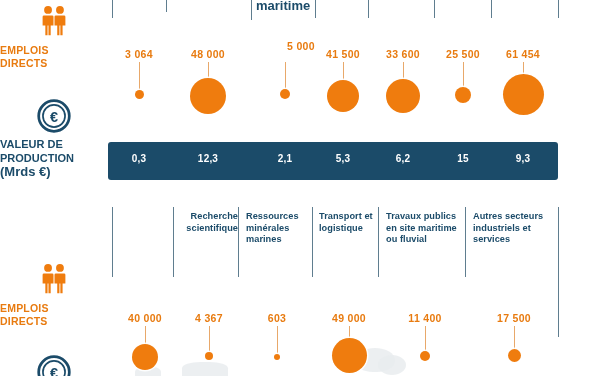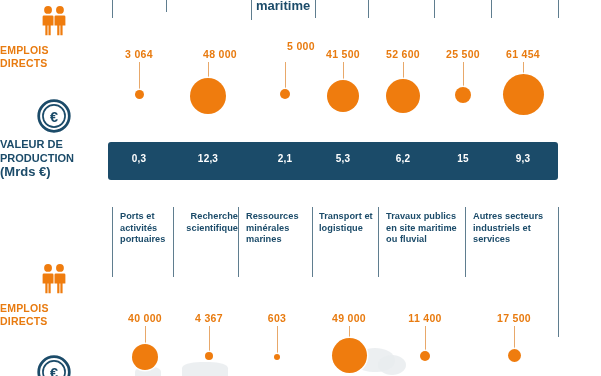--- a/index.html
+++ b/index.html
@@ -191,24 +191,24 @@
       <text x="20" y="26.5" font-family="'Liberation Sans', sans-serif" font-size="17" font-weight="bold" fill="#1B4B69" text-anchor="middle">€</text>
     </svg>
     <div class="label-valeur" style="margin-top:5px;">
       <div>VALEUR DE</div>
       <div>PRODUCTION</div>
       <div class="big">(Mrds €)</div>
     </div>
   </div>
 
   <div class="emp-value" style="left:139px; top:48px;">3 064</div>
-  <div class="emp-value" style="left:208px; top:48px;margin-left:12px;">48 000</div>
+  <div class="emp-value" style="left:208px; top:48px;">48 000</div>
   <div class="emp-value" style="left:285px; top:40px;margin-left:16px;">5 000</div>
   <div class="emp-value" style="left:343px; top:48px;">41 500</div>
-  <div class="emp-value" style="left:403px; top:48px;">52 600</div>
+  <div class="emp-value" style="left:403px; top:48px;">33 600</div>
   <div class="emp-value" style="left:463px; top:48px;">25 500</div>
   <div class="emp-value" style="left:523px; top:48px;">61 454</div>
 
   <div class="stem" style="left:139px; top:62px; height:28px;"></div>
   <div class="stem" style="left:208px; top:62px; height:16px;"></div>
   <div class="stem" style="left:285px; top:62px; height:27px;"></div>
   <div class="stem" style="left:343px; top:62px; height:18px;"></div>
   <div class="stem" style="left:403px; top:62px; height:17px;"></div>
   <div class="stem" style="left:463px; top:62px; height:25px;"></div>
   <div class="stem" style="left:523px; top:62px; height:12px;"></div>
@@ -232,21 +232,20 @@
   </div>
 
   <div class="divider" style="left:112px; top:207px; height:70px;"></div>
   <div class="divider" style="left:173px; top:207px; height:70px;"></div>
   <div class="divider" style="left:238px; top:207px; height:70px;"></div>
   <div class="divider" style="left:312px; top:207px; height:70px;"></div>
   <div class="divider" style="left:378px; top:207px; height:70px;"></div>
   <div class="divider" style="left:465px; top:207px; height:70px;"></div>
   <div class="divider" style="left:558px; top:207px; height:130px;"></div>
 
-  <div class="cat-label" style="left:120px; top:211px; width:52px;">Ports et activités portuaires</div>
   <div class="cat-label" style="left:181px; top:211px; width:57px;text-align:right;">Recherche scientifique</div>
   <div class="cat-label" style="left:246px; top:211px; width:58px;">Ressources minérales marines</div>
   <div class="cat-label" style="left:319px; top:211px; width:58px;">Transport  et logistique</div>
   <div class="cat-label" style="left:386px; top:211px; width:76px;">Travaux publics en site maritime ou fluvial</div>
   <div class="cat-label" style="left:473px; top:211px; width:74px;">Autres secteurs industriels et services</div>
 
   <div class="left-col" style="top:262px;">
     <svg class="people-icon" viewBox="0 0 40 40">
       <circle cx="13" cy="7" r="4.6" fill="#EF7C0E"></circle>
       <path d="M8.2 13.5h9.6a1.6 1.6 0 0 1 1.6 1.6v10.2h-3.3v11.4h-2.6V25.3h-1.1v11.4H9.8V25.3H6.6V15.1a1.6 1.6 0 0 1 1.6-1.6z" fill="#EF7C0E"></path>

